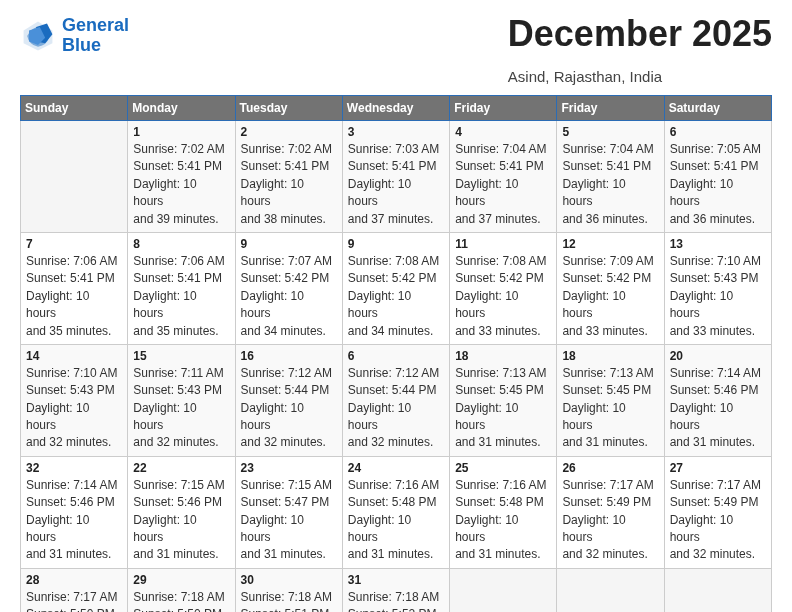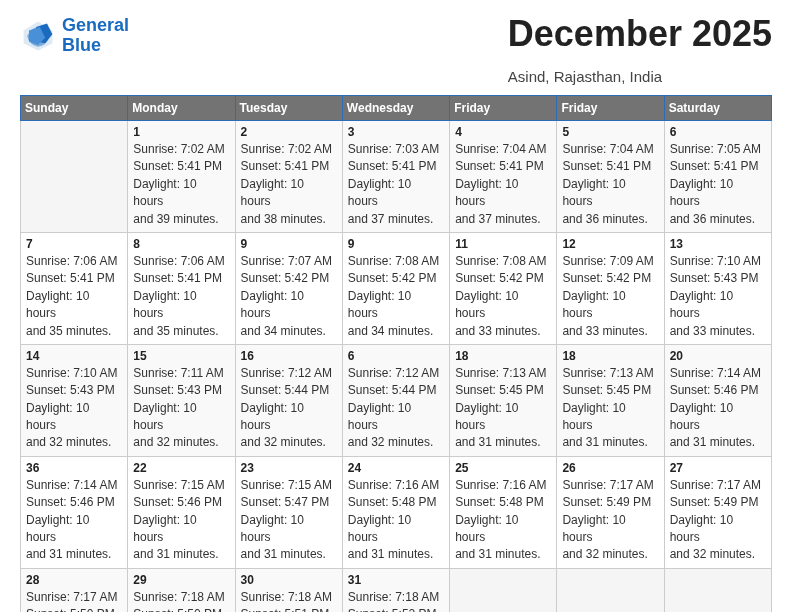--- a/index.html
+++ b/index.html
@@ -220,21 +220,21 @@
             <span class="day-num">18</span>
             <div class="cell-info">Sunrise: 7:13 AM<br>Sunset: 5:45 PM<br>Daylight: 10 hours<br>and 31 minutes.</div>
           </td>
           <td>
             <span class="day-num">20</span>
             <div class="cell-info">Sunrise: 7:14 AM<br>Sunset: 5:46 PM<br>Daylight: 10 hours<br>and 31 minutes.</div>
           </td>
         </tr>
         <tr>
           <td>
-            <span class="day-num">36</span>
+            <span class="day-num">32</span>
             <div class="cell-info">Sunrise: 7:14 AM<br>Sunset: 5:46 PM<br>Daylight: 10 hours<br>and 31 minutes.</div>
           </td>
           <td>
             <span class="day-num">22</span>
             <div class="cell-info">Sunrise: 7:15 AM<br>Sunset: 5:46 PM<br>Daylight: 10 hours<br>and 31 minutes.</div>
           </td>
           <td>
             <span class="day-num">23</span>
             <div class="cell-info">Sunrise: 7:15 AM<br>Sunset: 5:47 PM<br>Daylight: 10 hours<br>and 31 minutes.</div>
           </td>

